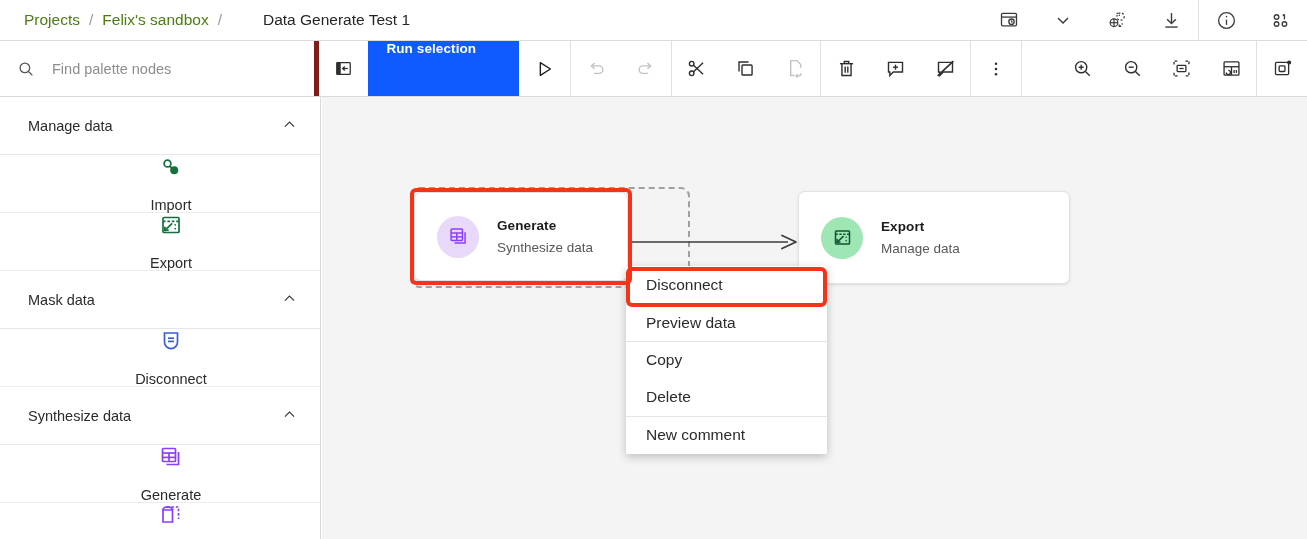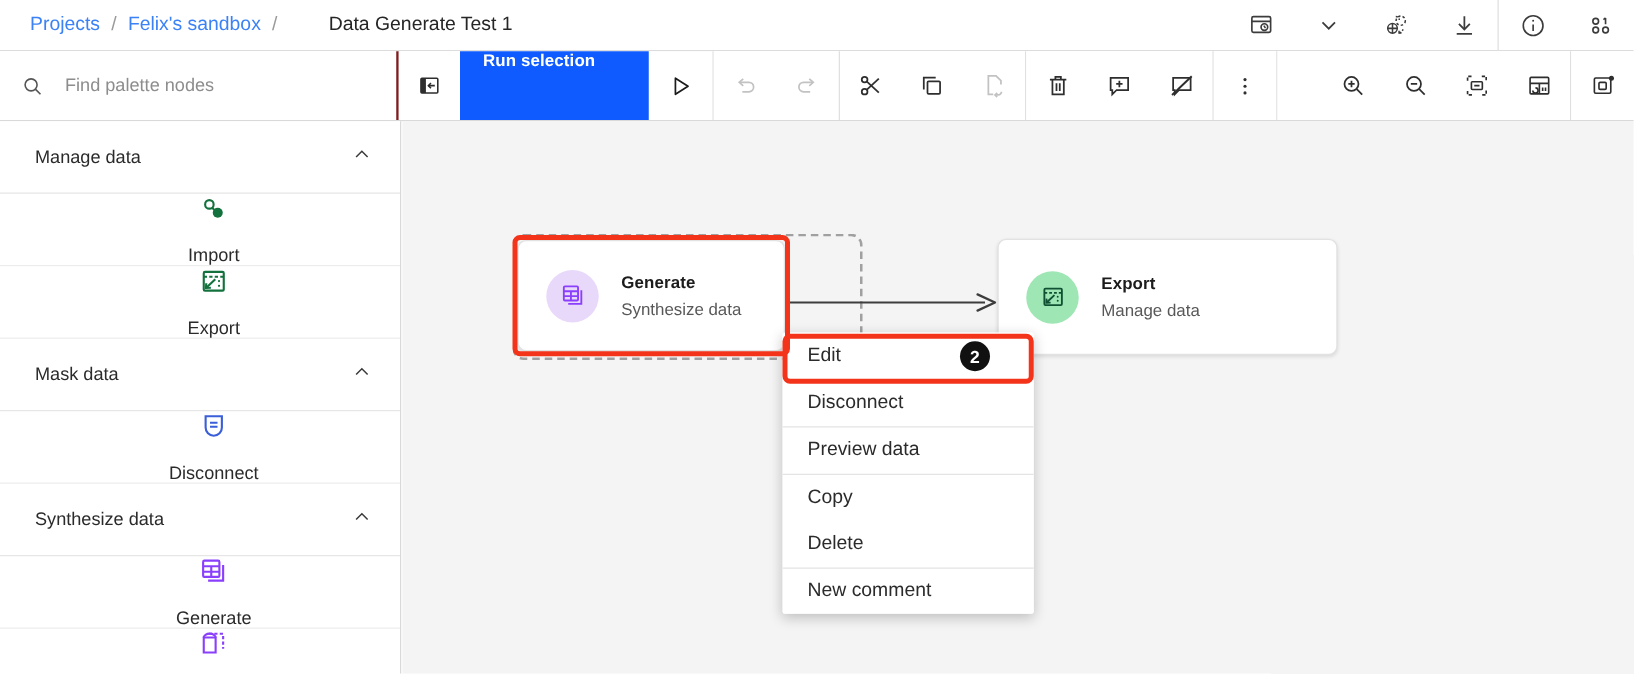--- a/index.html
+++ b/index.html
@@ -15,40 +15,40 @@
   .header {
     position: absolute; left: 0; top: 0; width: 1307px; height: 41px;
     background: #ffffff;
     border-bottom: 1px solid #dcdcdc;
     display: flex; align-items: center;
   }
   .breadcrumb {
     display: flex; align-items: center; padding-left: 24px; gap: 0px;
     font-size: 15.5px; flex: 1;
   }
-  .crumb-link { color: #3b82f6; cursor: pointer; white-space: nowrap; }
+  .crumb-link { color: #4d7c0f; cursor: pointer; white-space: nowrap; }
   .crumb-sep { color: #9a9a9a; margin: 0 9px; }
   .crumb-current { color: #262626; white-space: nowrap; margin-left: 32px; }
 
   .header-actions { display: flex; align-items: center; height: 41px; }
   .hdr-btn {
     width: 54px; height: 41px; display: flex; align-items: center;
     justify-content: center; cursor: pointer; color: #3c3c3c;
   }
   .hdr-sep { width: 1px; height: 41px; background: #e0e0e0; }
 
   
   .toolbar {
     position: absolute; left: 0; top: 41px; width: 1307px; height: 56px;
     background: #ffffff; border-bottom: 1px solid #d9d9d9;
     display: flex; align-items: stretch;
   }
   .palette-search {
     width: 321px; height: 55px; display: flex; align-items: center;
-    border-right: 2px solid #7f1d1d; background: #fff;
+    border-right: 5px solid #7f1d1d; background: #fff;
   }
   .search-ico { width: 52px; display:flex; align-items:center; justify-content:center; color:#555; }
   .search-input {
     border: none; outline: none; font-size: 14.5px; color: #454545;
     font-family: "Liberation Sans", sans-serif; background: transparent;
     flex: 1; padding: 0;
   }
   .search-input::placeholder { color: #8d8d8d; }
   .tb-btn {
     width: 50px; display: flex; align-items: center; justify-content: center;
@@ -488,24 +488,20 @@
         </svg>
       </div>
       <div class="node-text">
         <div class="node-title">Export</div>
         <div class="node-sub">Manage data</div>
       </div>
     </div>
 
     <div class="ctx-menu">
       <div class="ctx-item">
-        <span>Edit</span>
-        <span class="badge">2</span>
-      </div>
-      <div class="ctx-item">
         <span>Disconnect</span>
       </div>
       <div class="ctx-item sep-top">
         <span>Preview data</span>
       </div>
       <div class="ctx-item sep-top">
         <span>Copy</span>
       </div>
       <div class="ctx-item">
         <span>Delete</span>

